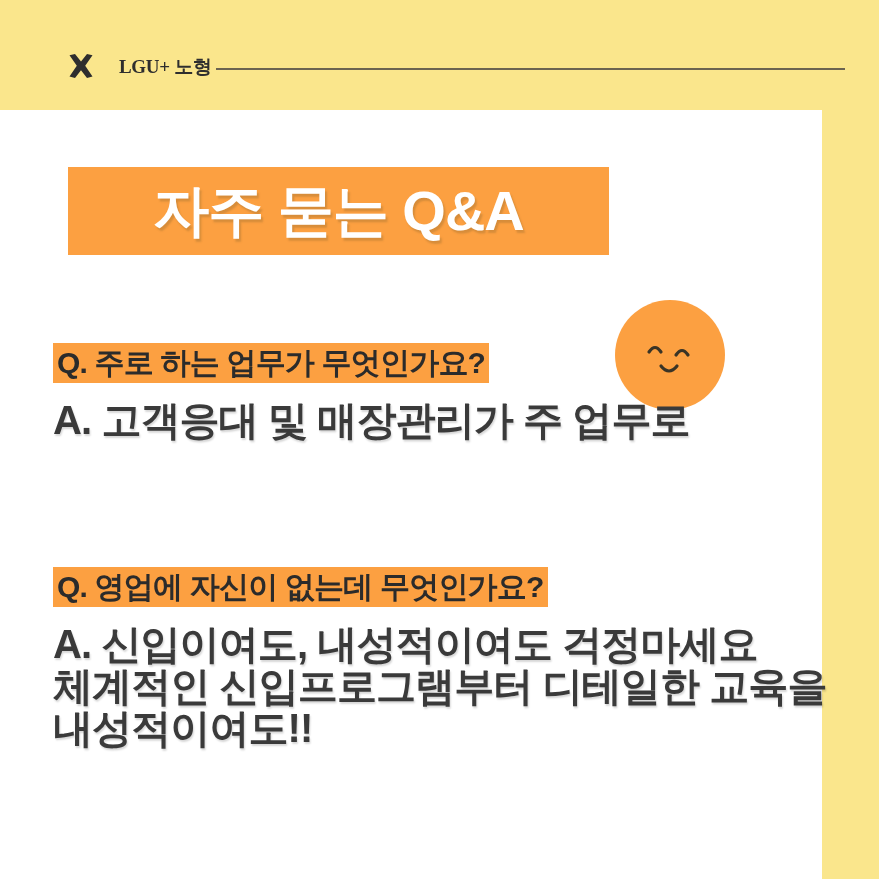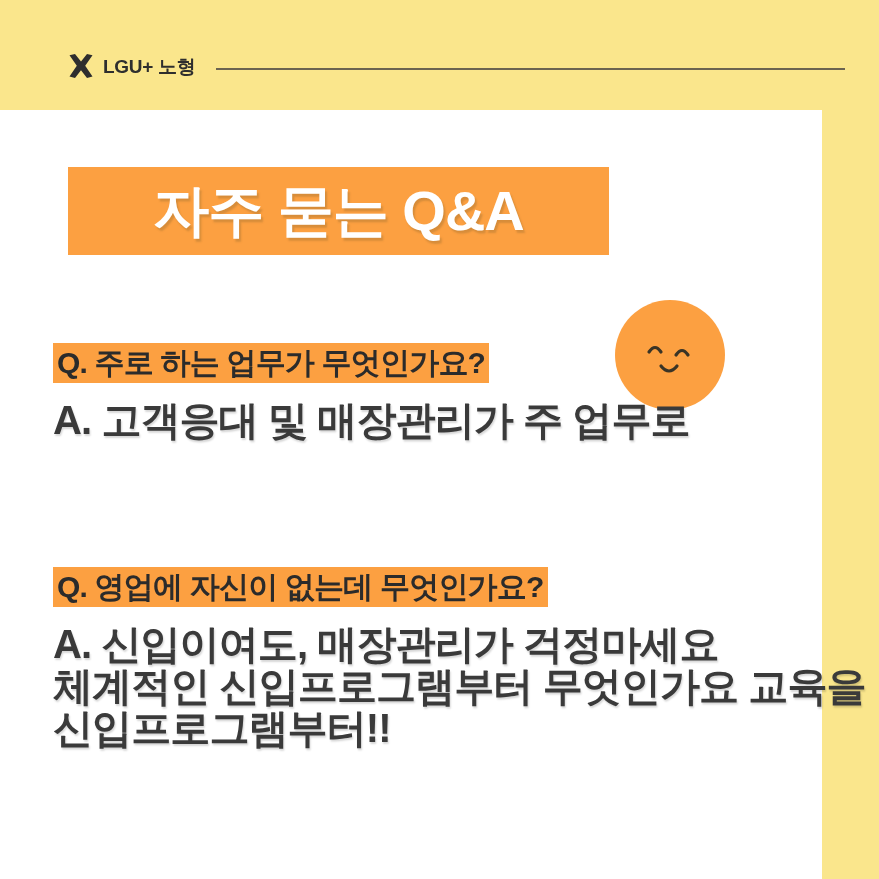--- a/index.html
+++ b/index.html
@@ -27,21 +27,22 @@
     top: 0;
     width: 879px;
     height: 110px;
   }
   #logo-group {
     position: absolute;
     left: 68px;
     top: 53px;
     display: flex;
     align-items: center;
-    gap: 9px;
+    gap: 25px;
+    font-family: Liberation Serif, serif;
   }
   #logo-mark {
     width: 26px;
     height: 26px;
     display: block;
   }
   #logo-text {
     font-size: 19px;
     font-weight: 700;
     color: #2E2E2E;
@@ -162,20 +163,20 @@
     <div class="qa-block" id="qa-1">
       <div class="question">Q. 주로 하는 업무가 무엇인가요?</div>
       <div class="answer">
         <span class="answer-line">A. 고객응대 및 매장관리가 주 업무로</span>
       </div>
     </div>
 
     <div class="qa-block" id="qa-2">
       <div class="question">Q. 영업에 자신이 없는데 무엇인가요?</div>
       <div class="answer">
-        <span class="answer-line">A. 신입이여도, 매장관리가 걱정마세요</span>
-        <span class="answer-line">체계적인 신입프로그램부터 무엇인가요 교육을</span>
-        <span class="answer-line">신입프로그램부터!!</span>
+        <span class="answer-line">A. 신입이여도, 내성적이여도 걱정마세요</span>
+        <span class="answer-line">체계적인 신입프로그램부터 디테일한 교육을</span>
+        <span class="answer-line">내성적이여도!!</span>
       </div>
     </div>
 
   </div>
 </div>
 
 </body></html>

